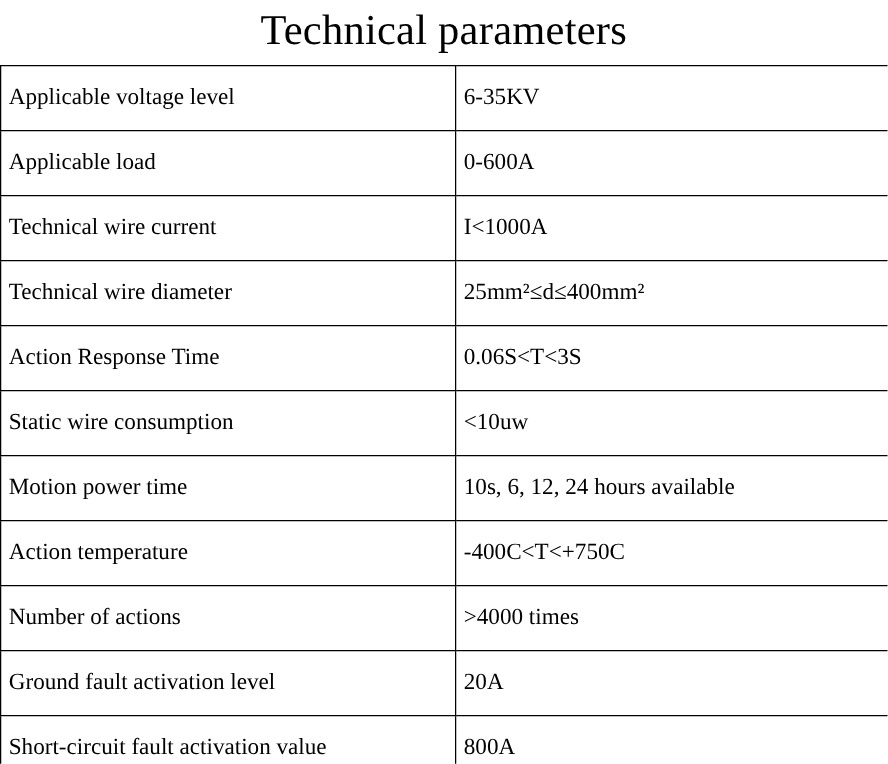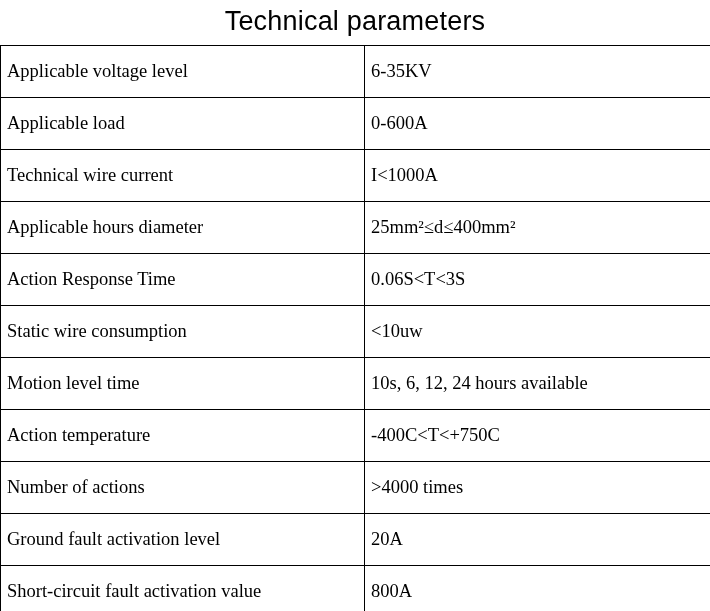--- a/index.html
+++ b/index.html
@@ -15,22 +15,22 @@
     overflow: hidden;
   }
   .page {
     width: 710px;
     height: 611px;
     position: relative;
     box-sizing: border-box;
   }
   .doc-title {
     text-align: center;
-    font-family: Liberation Sans, sans-serif;
-    font-size: 27px;
+    font-family: Liberation Serif, serif;
+    font-size: 34px;
     font-weight: normal;
     line-height: 1;
     padding-top: 8px;
     padding-bottom: 10px;
     letter-spacing: 0.2px;
   }
   table.params {
     width: 710px;
     border-collapse: collapse;
     table-layout: fixed;
@@ -73,33 +73,33 @@
       </tr>
       <tr>
         <td class="col-name">Applicable load</td>
         <td class="col-value">0-600A</td>
       </tr>
       <tr>
         <td class="col-name">Technical wire current</td>
         <td class="col-value">I&lt;1000A</td>
       </tr>
       <tr>
-        <td class="col-name">Applicable hours diameter</td>
+        <td class="col-name">Technical wire diameter</td>
         <td class="col-value">25mm²≤d≤400mm²</td>
       </tr>
       <tr>
         <td class="col-name">Action Response Time</td>
         <td class="col-value">0.06S&lt;T&lt;3S</td>
       </tr>
       <tr>
         <td class="col-name">Static wire consumption</td>
         <td class="col-value">&lt;10uw</td>
       </tr>
       <tr>
-        <td class="col-name">Motion level time</td>
+        <td class="col-name">Motion power time</td>
         <td class="col-value">10s, 6, 12, 24 hours available</td>
       </tr>
       <tr>
         <td class="col-name">Action temperature</td>
         <td class="col-value">-400C&lt;T&lt;+750C</td>
       </tr>
       <tr>
         <td class="col-name">Number of actions</td>
         <td class="col-value">&gt;4000 times</td>
       </tr>

